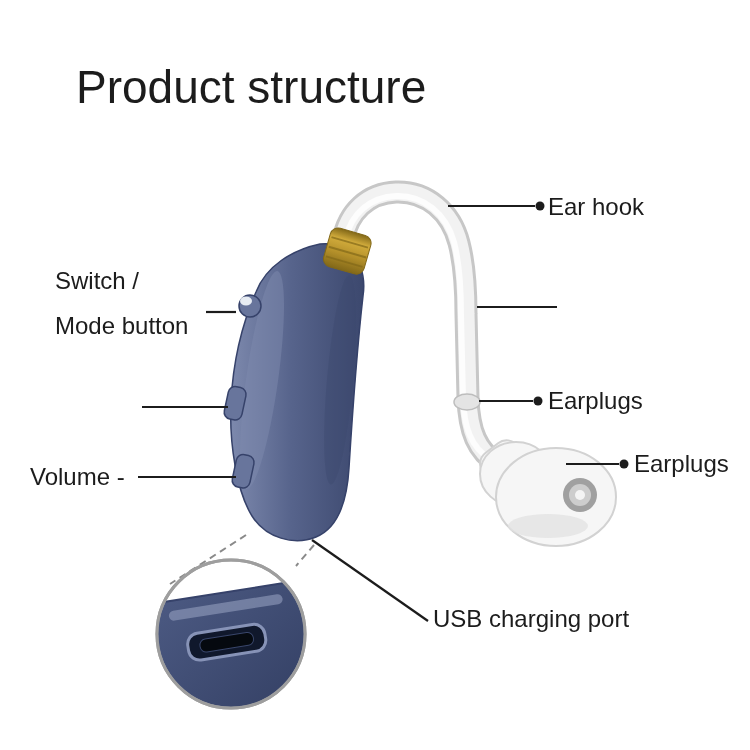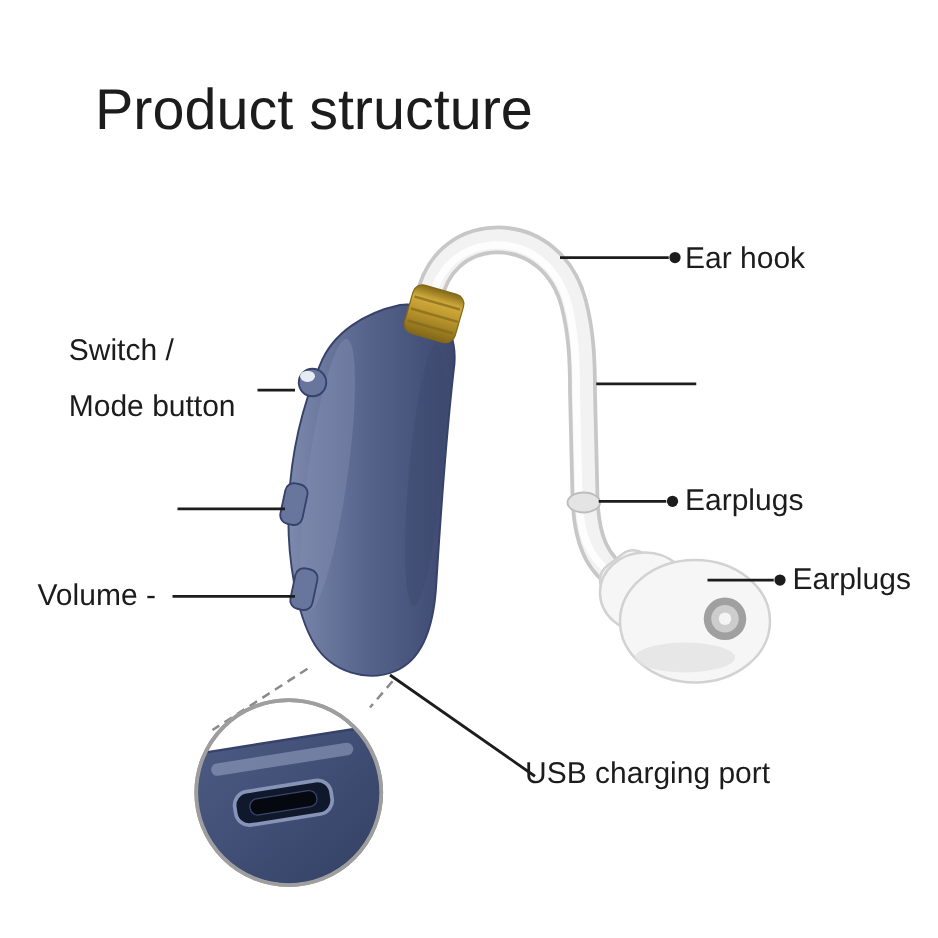--- a/index.html
+++ b/index.html
@@ -184,15 +184,15 @@
   <div class="label two-line" style="left:567px;top:268px">
   </div>
 
   <div class="label" style="left:548px;top:386px">Earplugs</div>
 
 
   <div class="label" style="left:30px;top:462px">Volume -</div>
 
   <div class="label" style="left:634px;top:449px">Earplugs</div>
 
-  <div class="label" style="left:420px;top:604px">USB charging port</div>
+  <div class="label" style="left:433px;top:604px">USB charging port</div>
 
 </div>
 
 </body></html>

